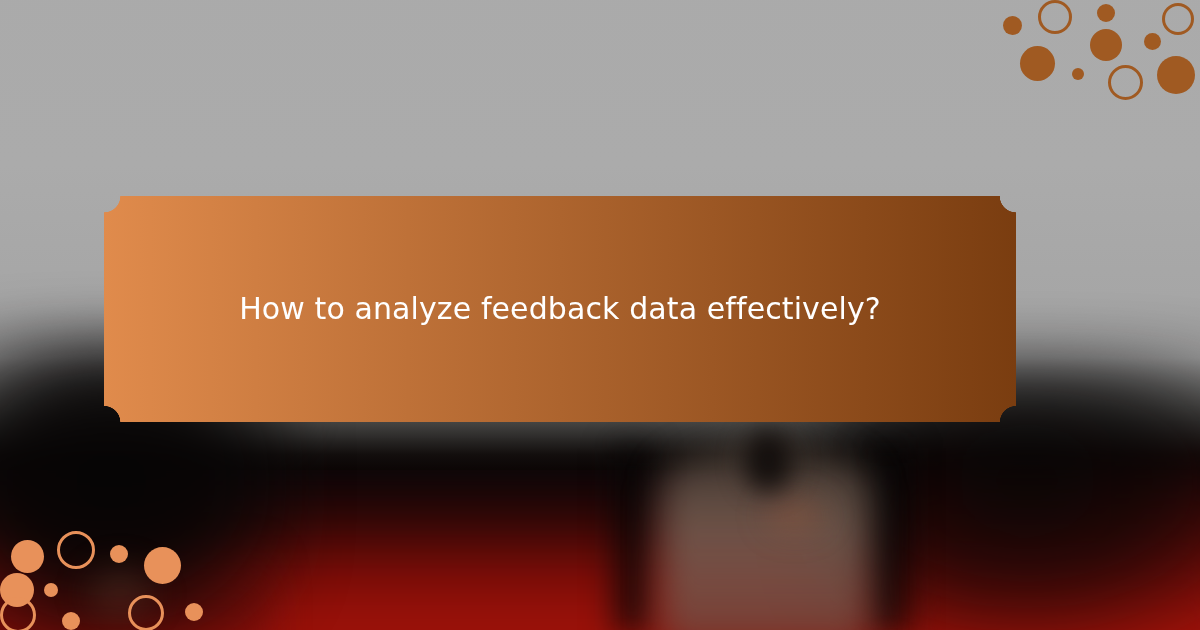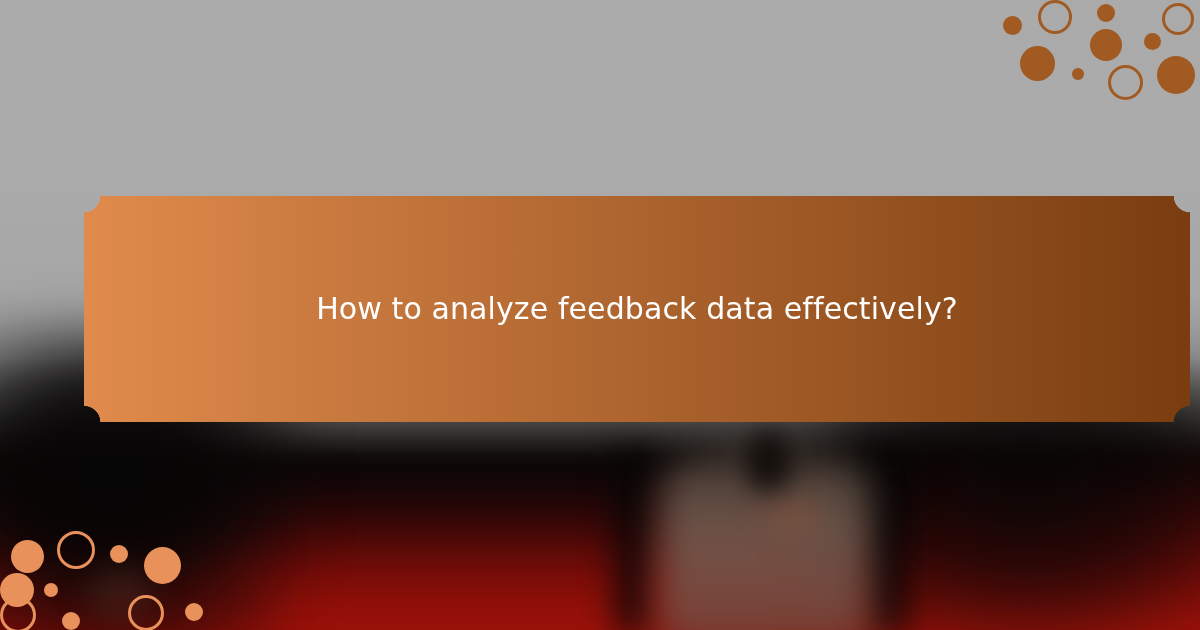--- a/index.html
+++ b/index.html
@@ -256,18 +256,18 @@
       <div class="dot" style="left: 110px; top: 545px; width: 18px; height: 18px; background: rgb(232, 145, 90);"></div>
       <div class="dot" style="left: 144px; top: 547px; width: 37px; height: 37px; background: rgb(232, 145, 90);"></div>
       <div class="dot" style="left: 0px; top: 573px; width: 34px; height: 34px; background: rgb(232, 145, 90);"></div>
       <div class="dot" style="left: 44px; top: 583px; width: 14px; height: 14px; background: rgb(232, 145, 90);"></div>
       <div class="dot" style="left: 0px; top: 597px; width: 36px; height: 36px; border: 3px solid rgb(232, 145, 90); background: transparent;"></div>
       <div class="dot" style="left: 128px; top: 595px; width: 36px; height: 36px; border: 3px solid rgb(232, 145, 90); background: transparent;"></div>
       <div class="dot" style="left: 62px; top: 612px; width: 18px; height: 18px; background: rgb(232, 145, 90);"></div>
       <div class="dot" style="left: 185px; top: 603px; width: 18px; height: 18px; background: rgb(232, 145, 90);"></div>
     </div>
 
-  <div id="banner" style="left: 84px; top: 196px; width: 1106px; height: 226px;">
+  <div id="banner" style="left: 104px; top: 196px; width: 912px; height: 226px;">
     <div class="banner-surface" style="background: linear-gradient(to right, rgb(224, 139, 76) 0%, rgb(122, 61, 16) 100%);"></div>
     <div id="banner-title" style="color: rgb(255, 255, 255);">How to analyze feedback data effectively?</div>
   </div>
 
 </div>
 
 </body></html>

